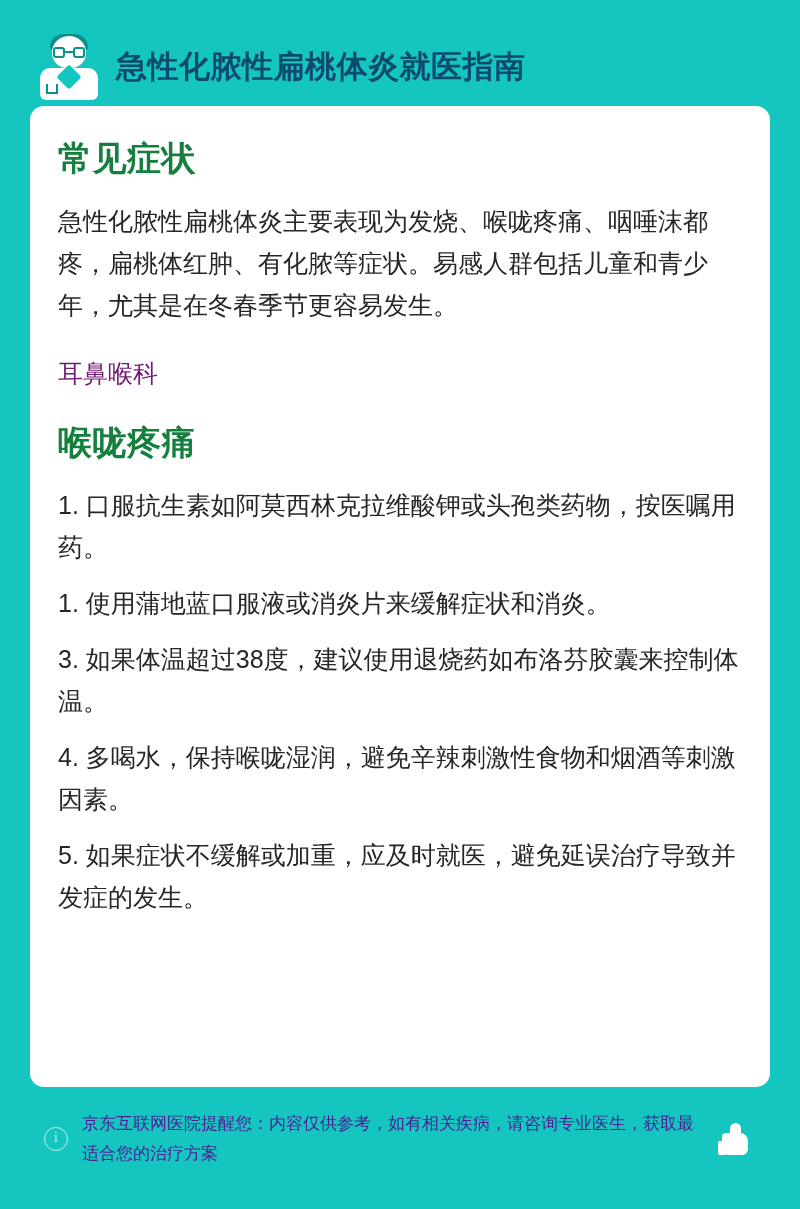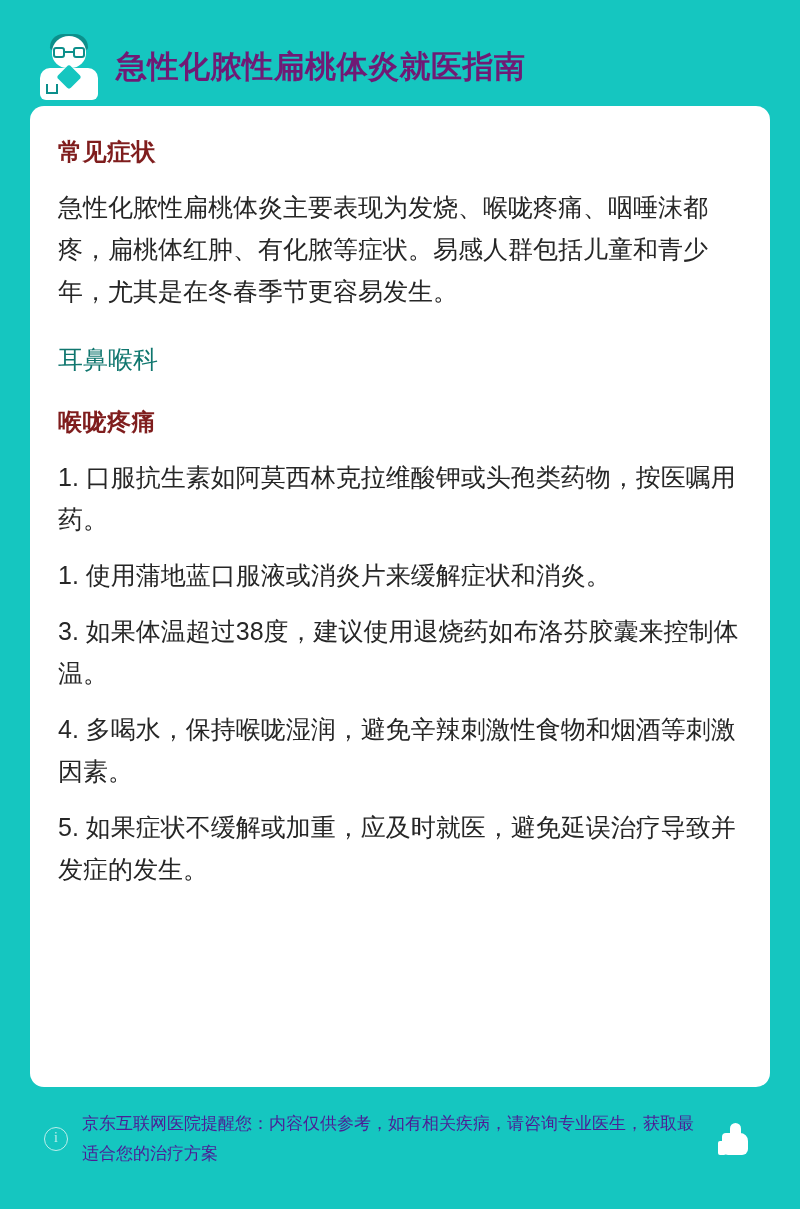--- a/index.html
+++ b/index.html
@@ -104,54 +104,54 @@
     position: absolute;
     left: 8px;
     bottom: 6px;
     width: 12px;
     height: 10px;
     border: 2px solid #0c8f8b;
     border-top: none;
     box-sizing: border-box;
   }
   .title {
-    color: #701a75;
+    color: #0c4a6e;
     font-size: 31px;
     font-weight: bold;
     letter-spacing: 0.5px;
     white-space: nowrap;
   }
   
   .card {
     background: #ffffff;
     border-radius: 14px;
     padding: 30px 28px 26px 28px;
     box-sizing: border-box;
     height: 981px;
     overflow: hidden;
   }
   h2.section-title {
     margin: 0 0 18px 0;
-    font-size: 24px;
+    font-size: 34px;
     font-weight: bold;
-    color: #7f1d1d;
+    color: #15803d;
     letter-spacing: 0.5px;
   }
   h2.section-title.tight { margin-top: 26px; }
   p.body-text {
     margin: 0 0 26px 0;
     font-size: 25px;
     line-height: 42px;
     color: #262626;
   }
   p.dept {
     margin: 0 0 8px 0;
     font-size: 25px;
     line-height: 42px;
-    color: #0f766e;
+    color: #701a75;
   }
   ol.points {
     list-style: none;
     margin: 0;
     padding: 0;
   }
   ol.points li {
     font-size: 25px;
     line-height: 42px;
     color: #262626;

